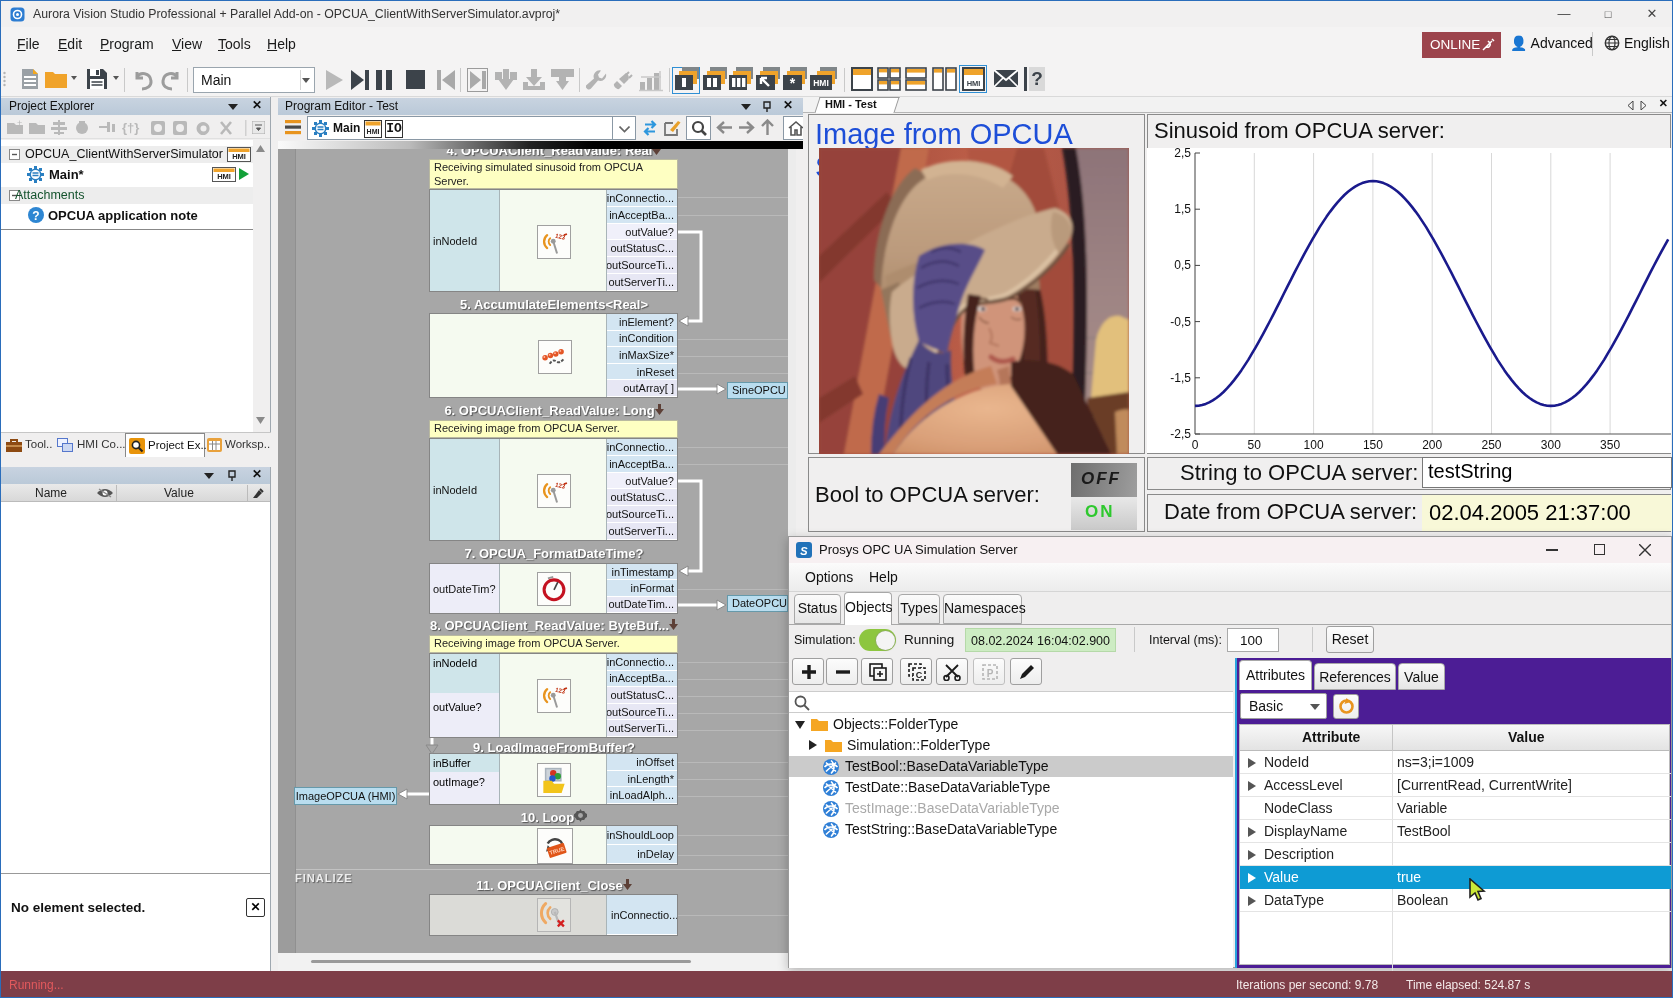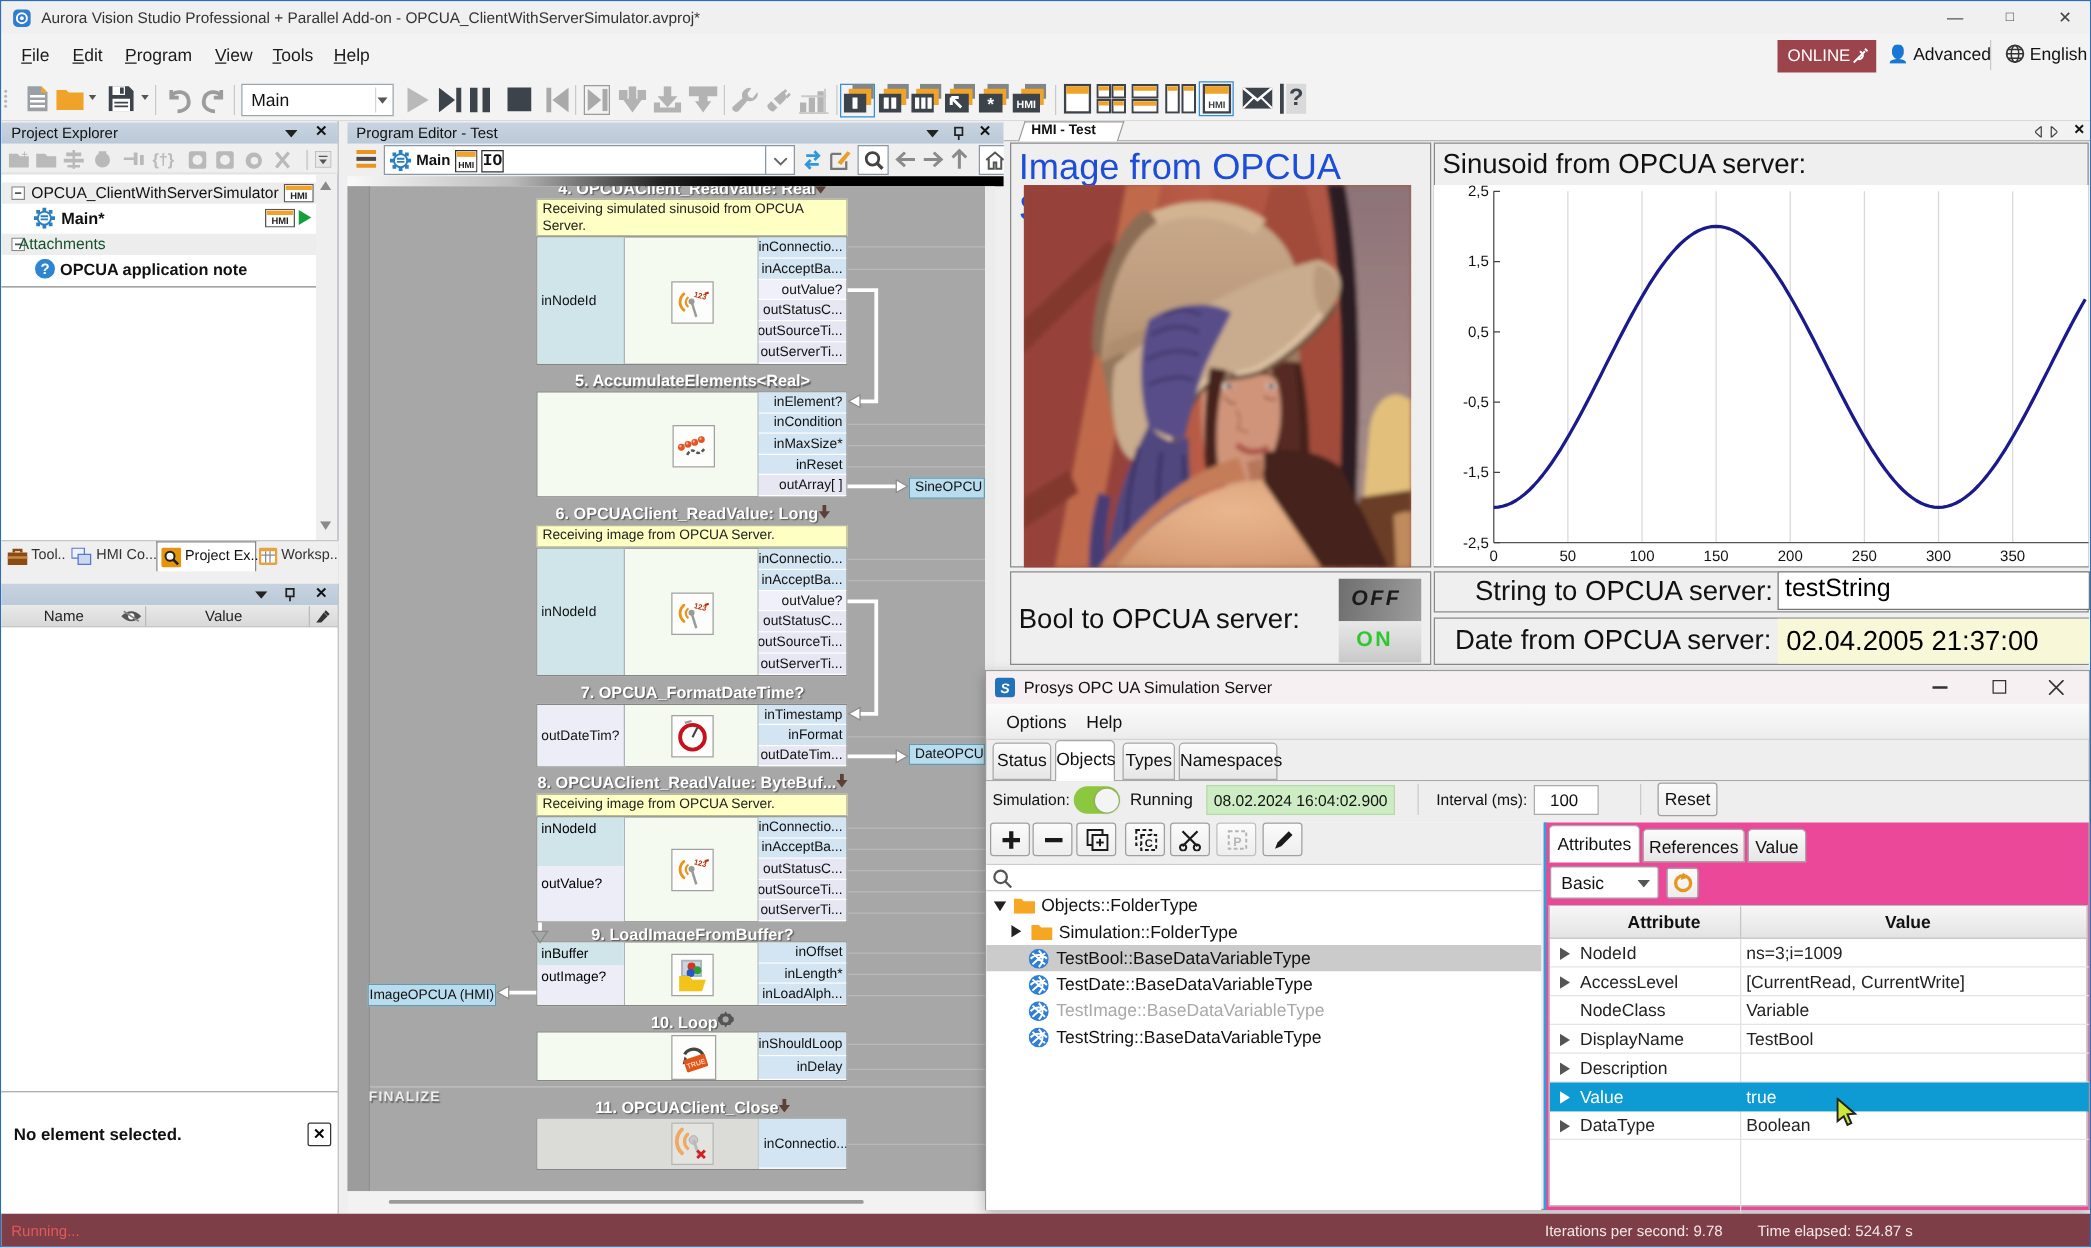--- a/index.html
+++ b/index.html
@@ -1024,21 +1024,21 @@
         </div>
       <div class="abs" style="left:0;top:161px;width:444px;height:21px">
           <svg class="abs" style="left:34px;top:3px" width="16" height="16">
             <circle cx="8" cy="8" r="8" fill="#2f7fd6"></circle>
             <path d="M8 1.5 C12 5 12 11 8 14.5 M1.5 8 C5 4 11 4 14.5 8 M3 3.5 C6 6.5 10 9.5 13 12.5 M13 3.5 C10 6.5 6 9.5 3 12.5" stroke="#fff" stroke-width="1.6" fill="none"></path>
           </svg>
           <span class="abs" style="left:56px;top:2px;font-size:14px;color:#111">TestString::BaseDataVariableType</span>
         </div>
     </div>
 
-    <div class="abs" style="left:446px;top:121px;width:436px;height:310px;background:#ec4899;border-left:2px solid #29a3dd">
+    <div class="abs" style="left:446px;top:121px;width:436px;height:310px;background:#4c1d95;border-left:2px solid #29a3dd">
       <div class="abs" style="left:2px;top:2px">
           <div class="abs" style="left:0px;top:0;width:73px;height:30px;background:#fff;border:1px solid #a8a8a8;border-bottom:none;border-radius:4px 4px 0 0;font-size:14px;color:#111;text-align:center;padding-top:6px">Attributes</div>
           <div class="abs" style="left:75px;top:3px;width:82px;height:27px;background:linear-gradient(#fbfbfb,#e6e6e6);border:1px solid #a8a8a8;border-radius:4px 4px 0 0;font-size:14px;color:#111;text-align:center;padding-top:5px">References</div>
           <div class="abs" style="left:159px;top:3px;width:47px;height:27px;background:linear-gradient(#fbfbfb,#e6e6e6);border:1px solid #a8a8a8;border-radius:4px 4px 0 0;font-size:14px;color:#111;text-align:center;padding-top:5px">Value</div>
         </div>
       <div class="abs" style="left:3px;top:35px;width:87px;height:26px;background:#fff;border:1px solid #9f9f9f;border-radius:2px">
           <span class="abs" style="left:8px;top:4px;font-size:14px;color:#111">Basic</span>
           <svg class="abs" style="right:6px;top:10px" width="10" height="6">
             <path d="M0 0h10L5 6z" fill="#555"></path>
           </svg>

